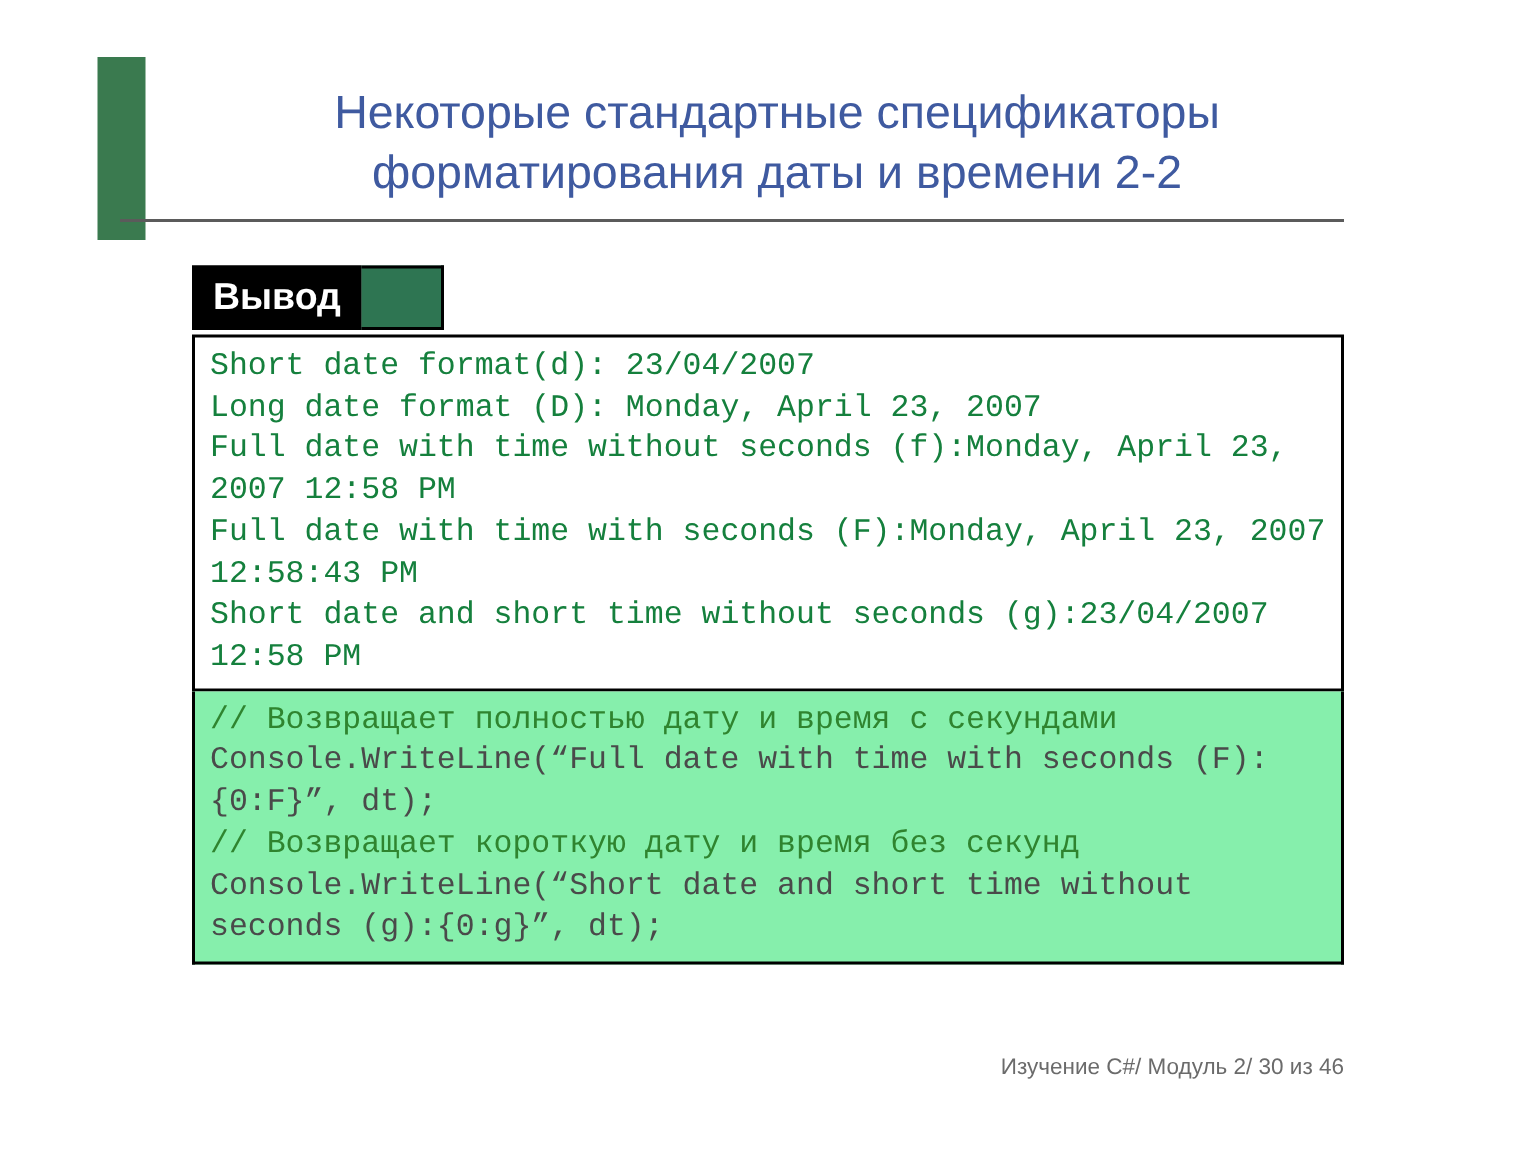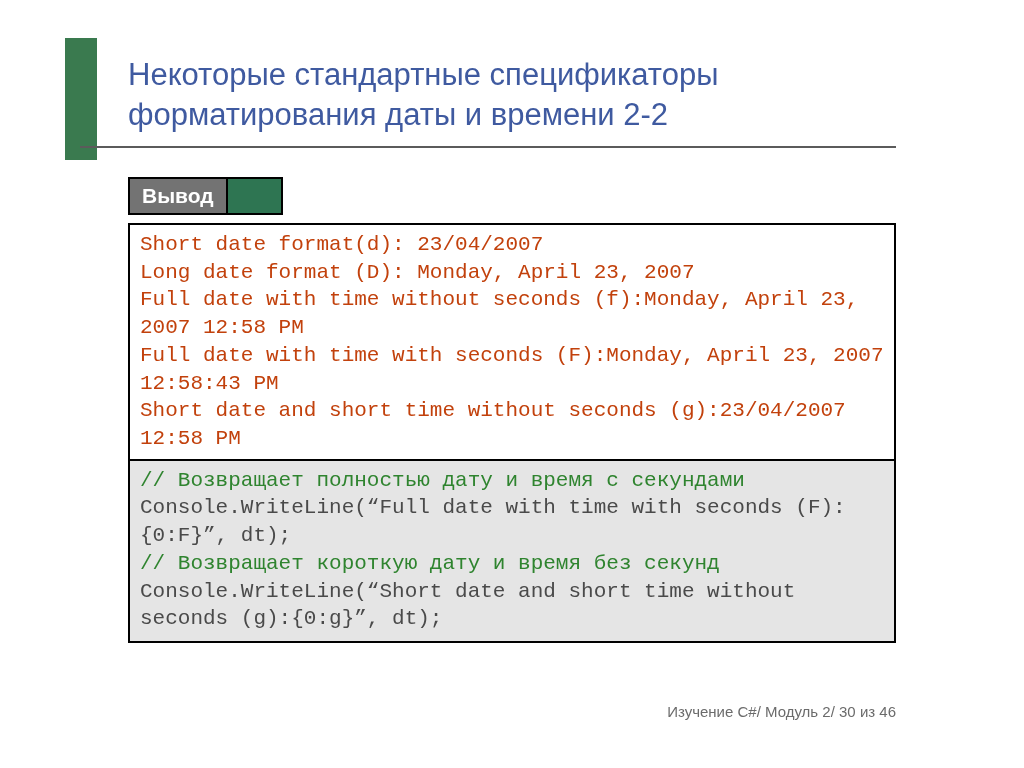--- a/index.html
+++ b/index.html
@@ -31,61 +31,62 @@
       position: absolute;
       left: 128px;
       top: 55px;
       width: 780px;
     }
     .title-text {
       font-size: 31px;
       color: #3f5aa0;
       line-height: 1.28;
       font-weight: 400;
+      text-align: center;
     }
     .output-tag {
       position: absolute;
       left: 128px;
       top: 177px;
       display: flex;
     }
     .output-tag-main {
-      background: #737373;
+      background: #000000;
       border: 2px solid #000;
       color: #fff;
       font-weight: bold;
-      font-size: 21px;
+      font-size: 25px;
       padding: 5px 12px;
     }
     .output-tag-side {
       background: #2e7552;
       border: 2px solid #000;
       border-left: none;
       width: 55px;
     }
     .content-area {
       position: absolute;
       left: 128px;
       top: 223px;
       width: 768px;
     }
     .output-box {
       border: 2px solid #000;
       background: #fff;
       padding: 6px 10px 6px 10px;
       font-family: "Courier New", monospace;
       font-size: 21px;
-      color: #c2410c;
+      color: #15803d;
       line-height: 1.32;
       white-space: pre-wrap;
     }
     .code-box {
       border: 2px solid #000;
       border-top: none;
-      background: #e5e5e5;
+      background: #86efac;
       padding: 6px 10px 8px 10px;
       font-family: "Courier New", monospace;
       font-size: 21px;
       line-height: 1.32;
       white-space: pre-wrap;
     }
     .comment { color: #2f842f; }
     .code-text { color: #4a4a4a; }
     .footer {
       position: absolute;

